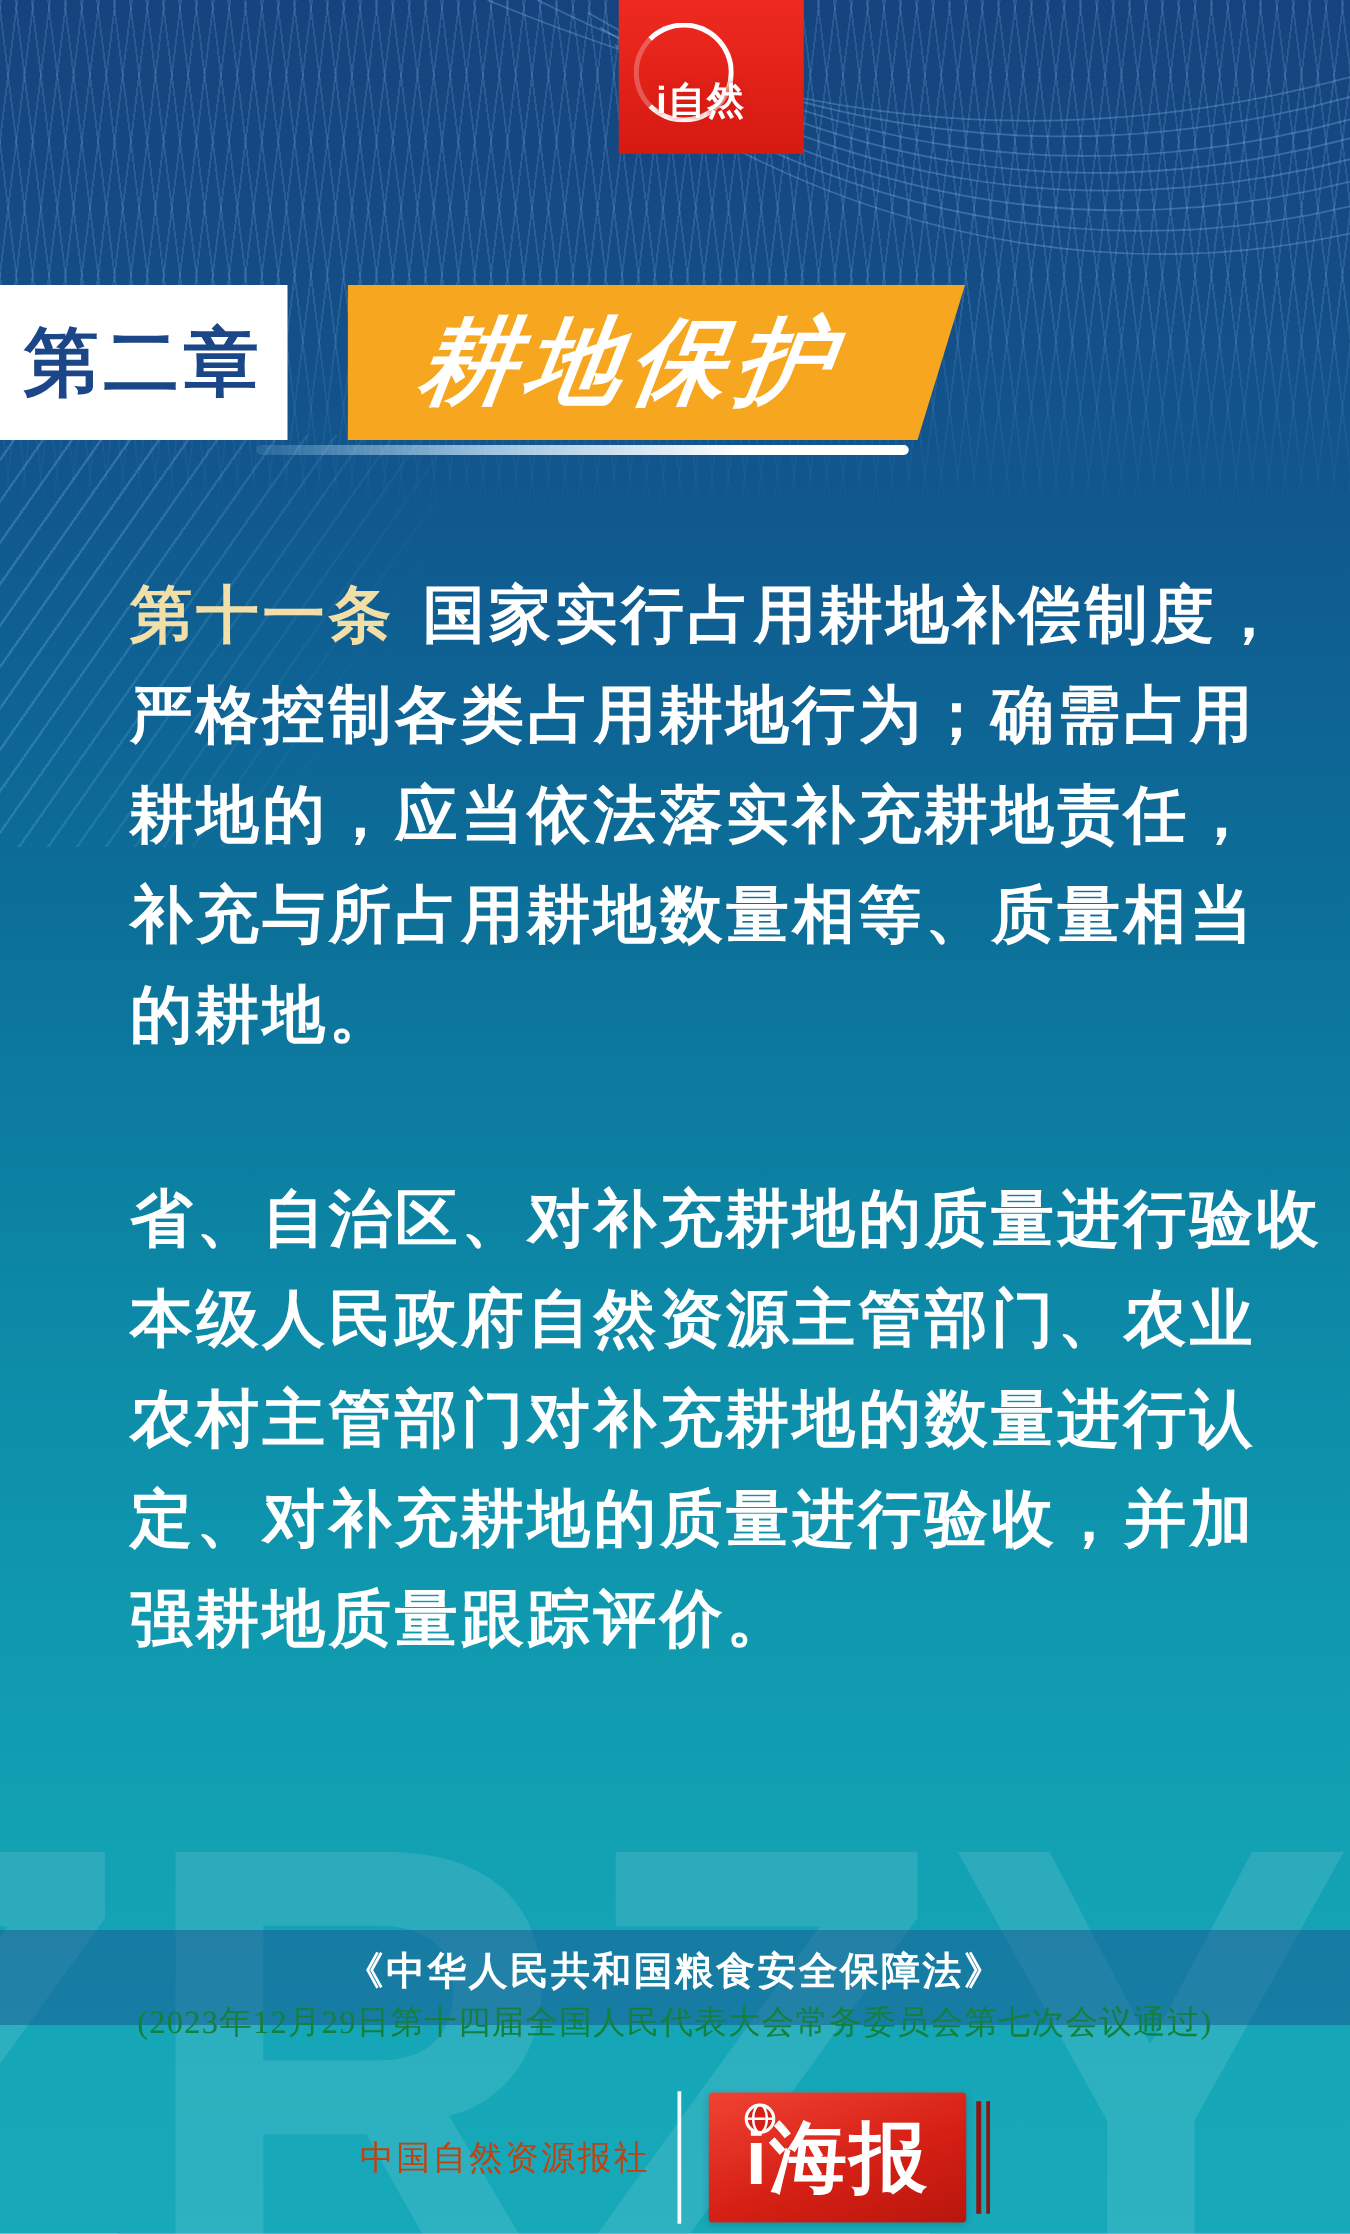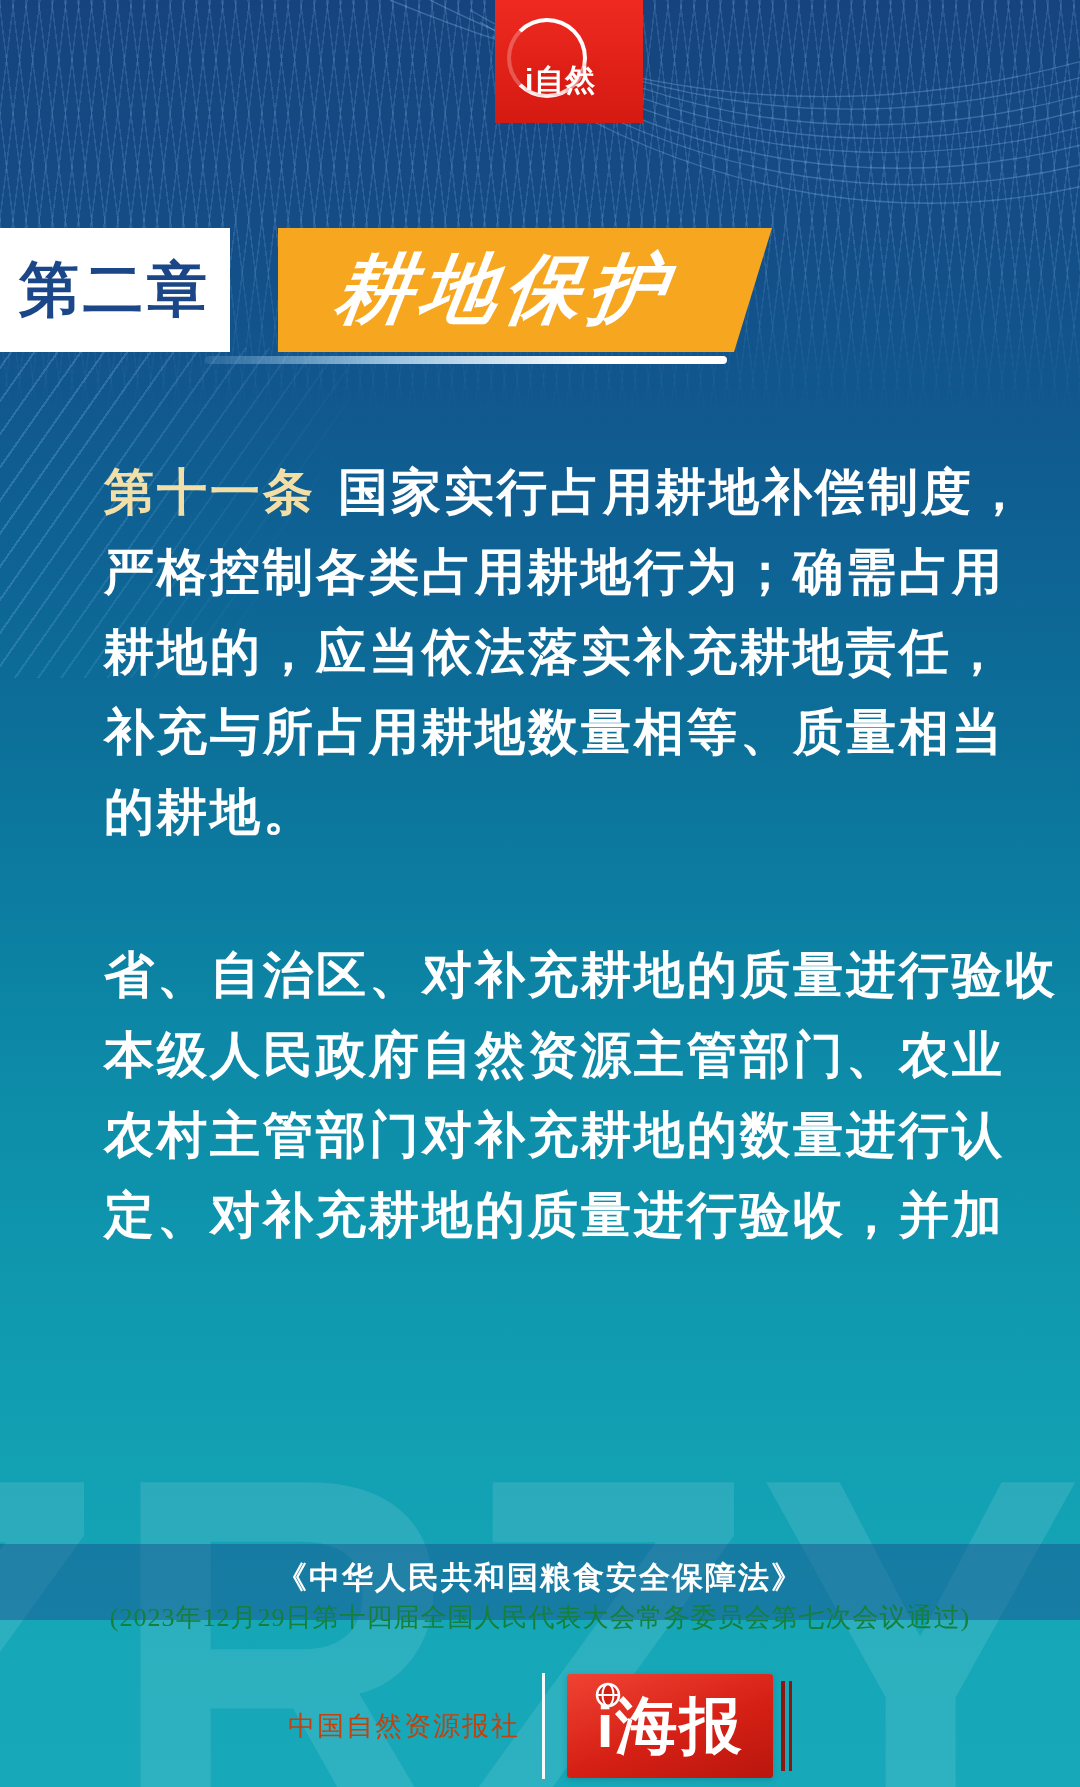--- a/index.html
+++ b/index.html
@@ -166,20 +166,21 @@
   <div class="body-line">耕地的，应当依法落实补充耕地责任，</div>
   <div class="body-line">补充与所占用耕地数量相等、质量相当</div>
   <div class="body-line">的耕地。</div>
 </div>
 
 <div class="abs para para2">
   <div class="body-line">省、自治区、对补充耕地的质量进行验收</div>
   <div class="body-line">本级人民政府自然资源主管部门、农业</div>
   <div class="body-line">农村主管部门对补充耕地的数量进行认</div>
   <div class="body-line">定、对补充耕地的质量进行验收，并加</div>
+  <div class="body-line">强耕地质量跟踪评价。</div>
 </div>
 
 <div class="abs law-title">《中华人民共和国粮食安全保障法》</div>
 <div class="abs law-sub">(2023年12月29日第十四届全国人民代表大会常务委员会第七次会议通过)</div>
 
 <div class="abs footer-row">
   <div class="publisher">中国自然资源报社</div>
   <div class="divider"></div>
   <div class="poster-box">
     <span>i海报</span>

